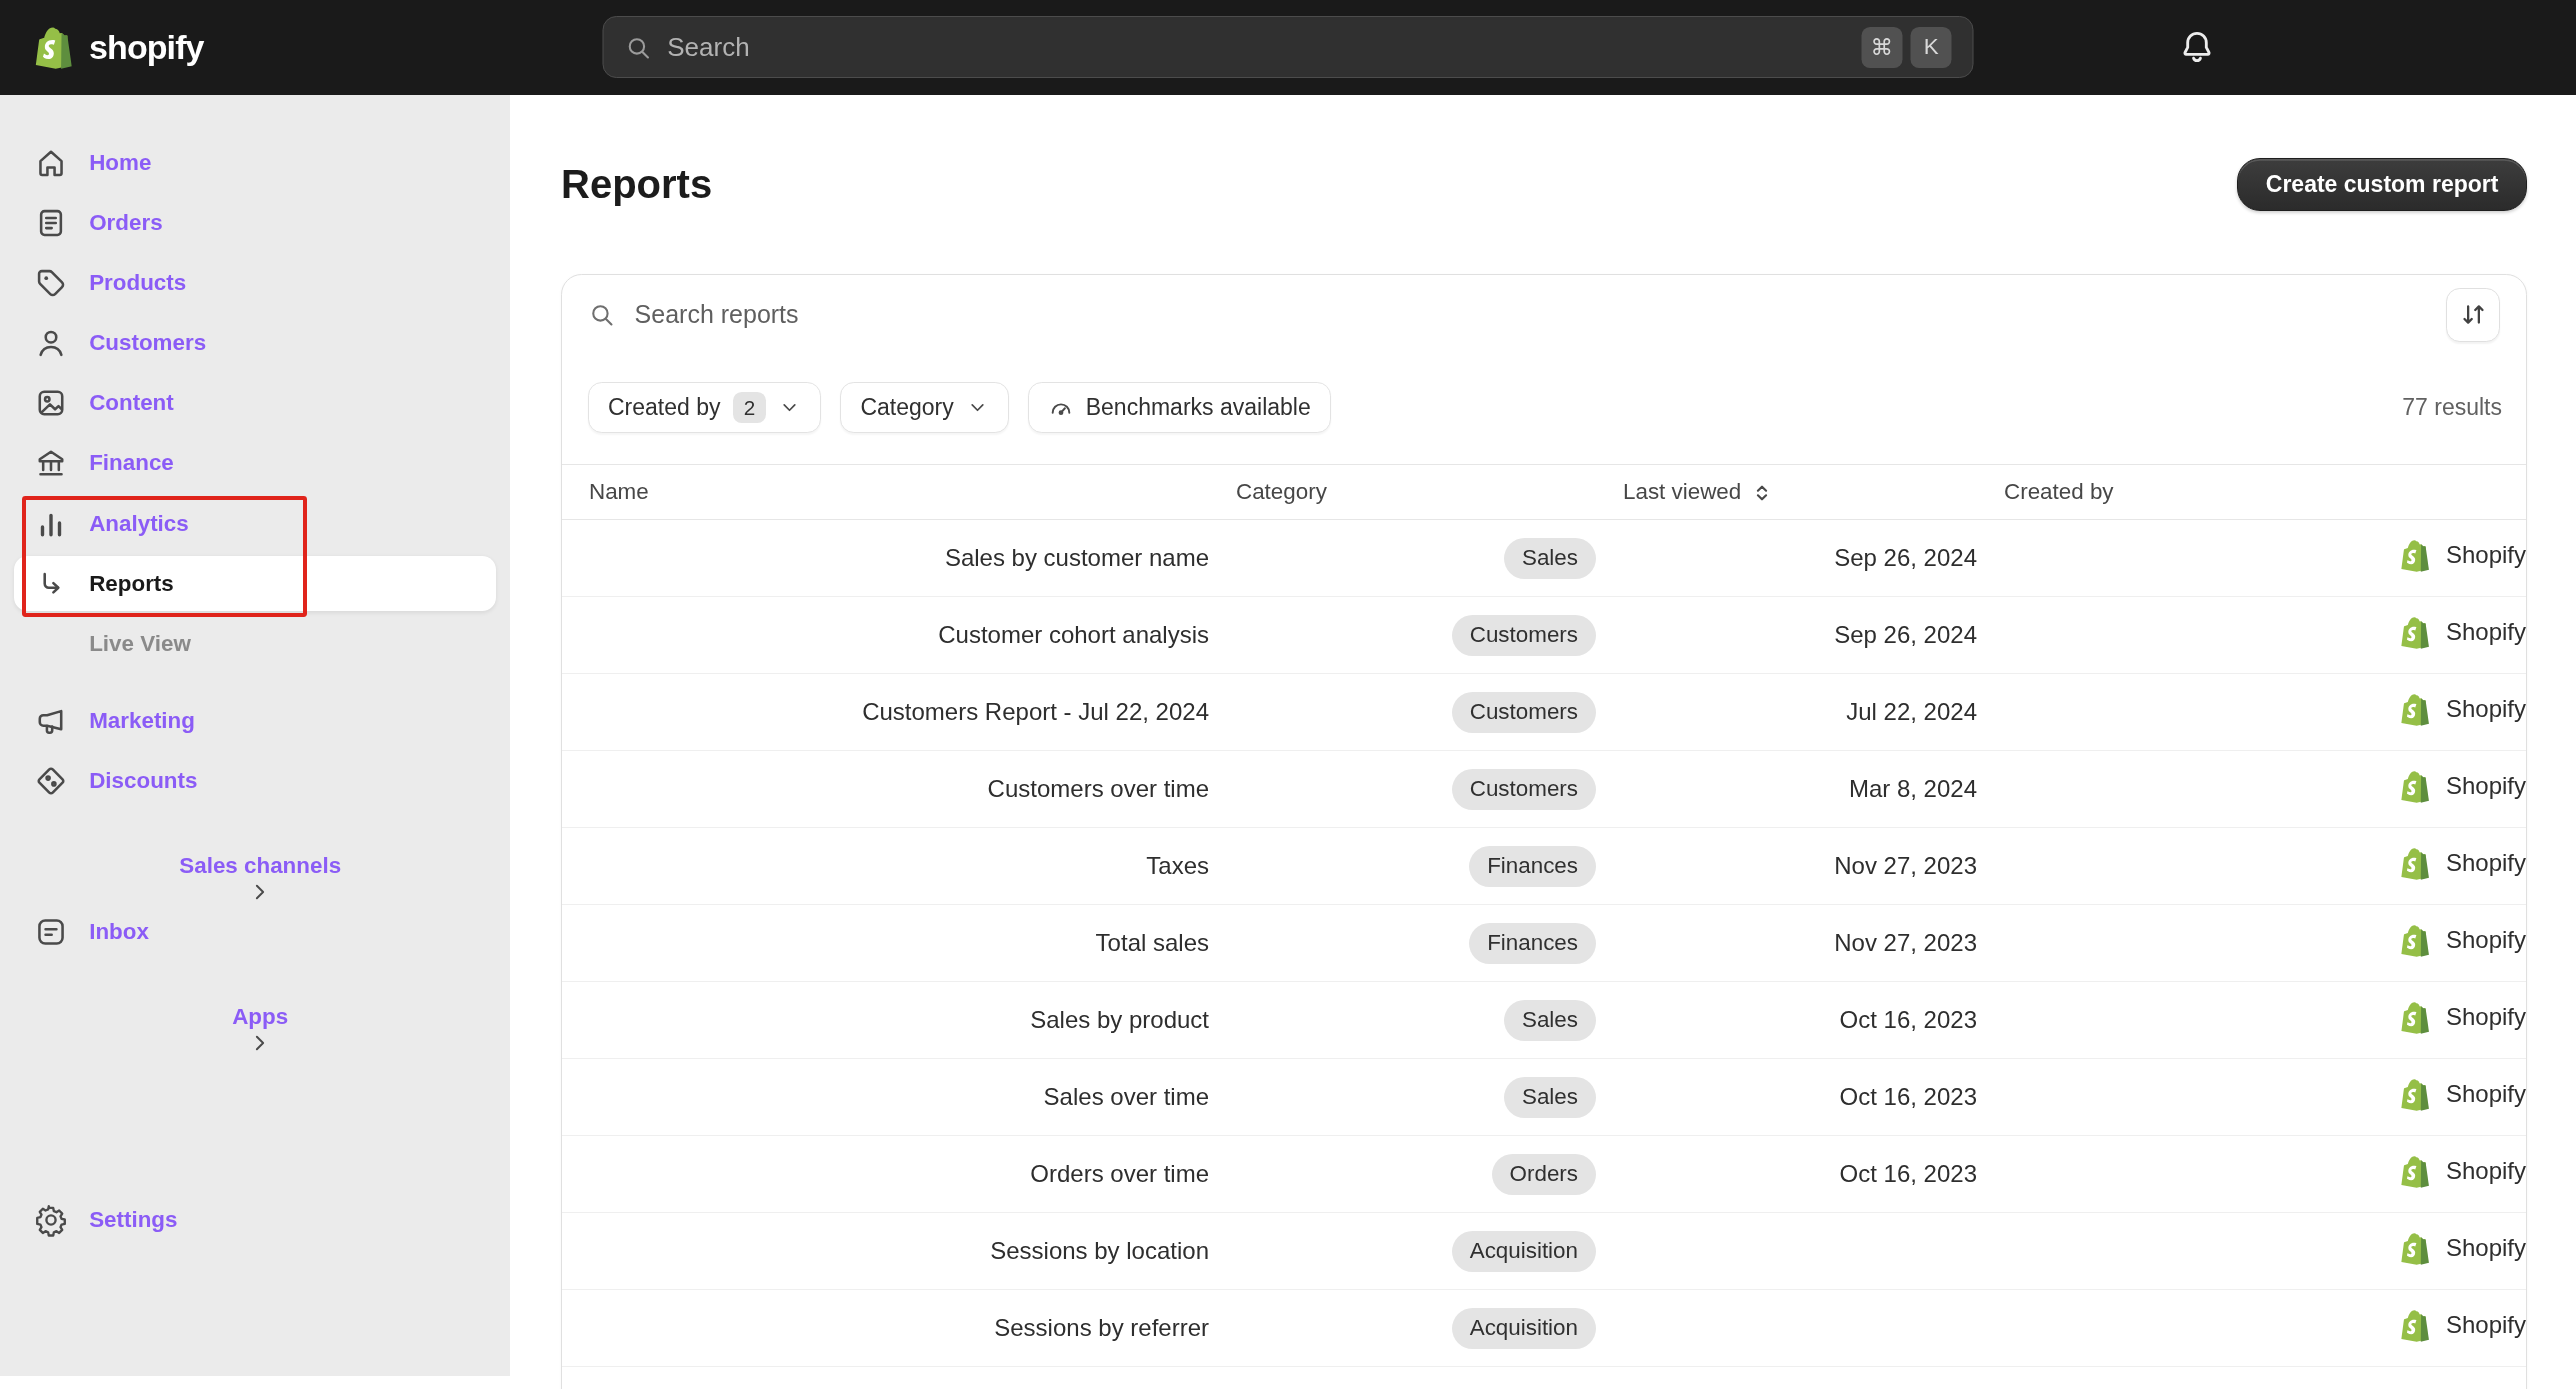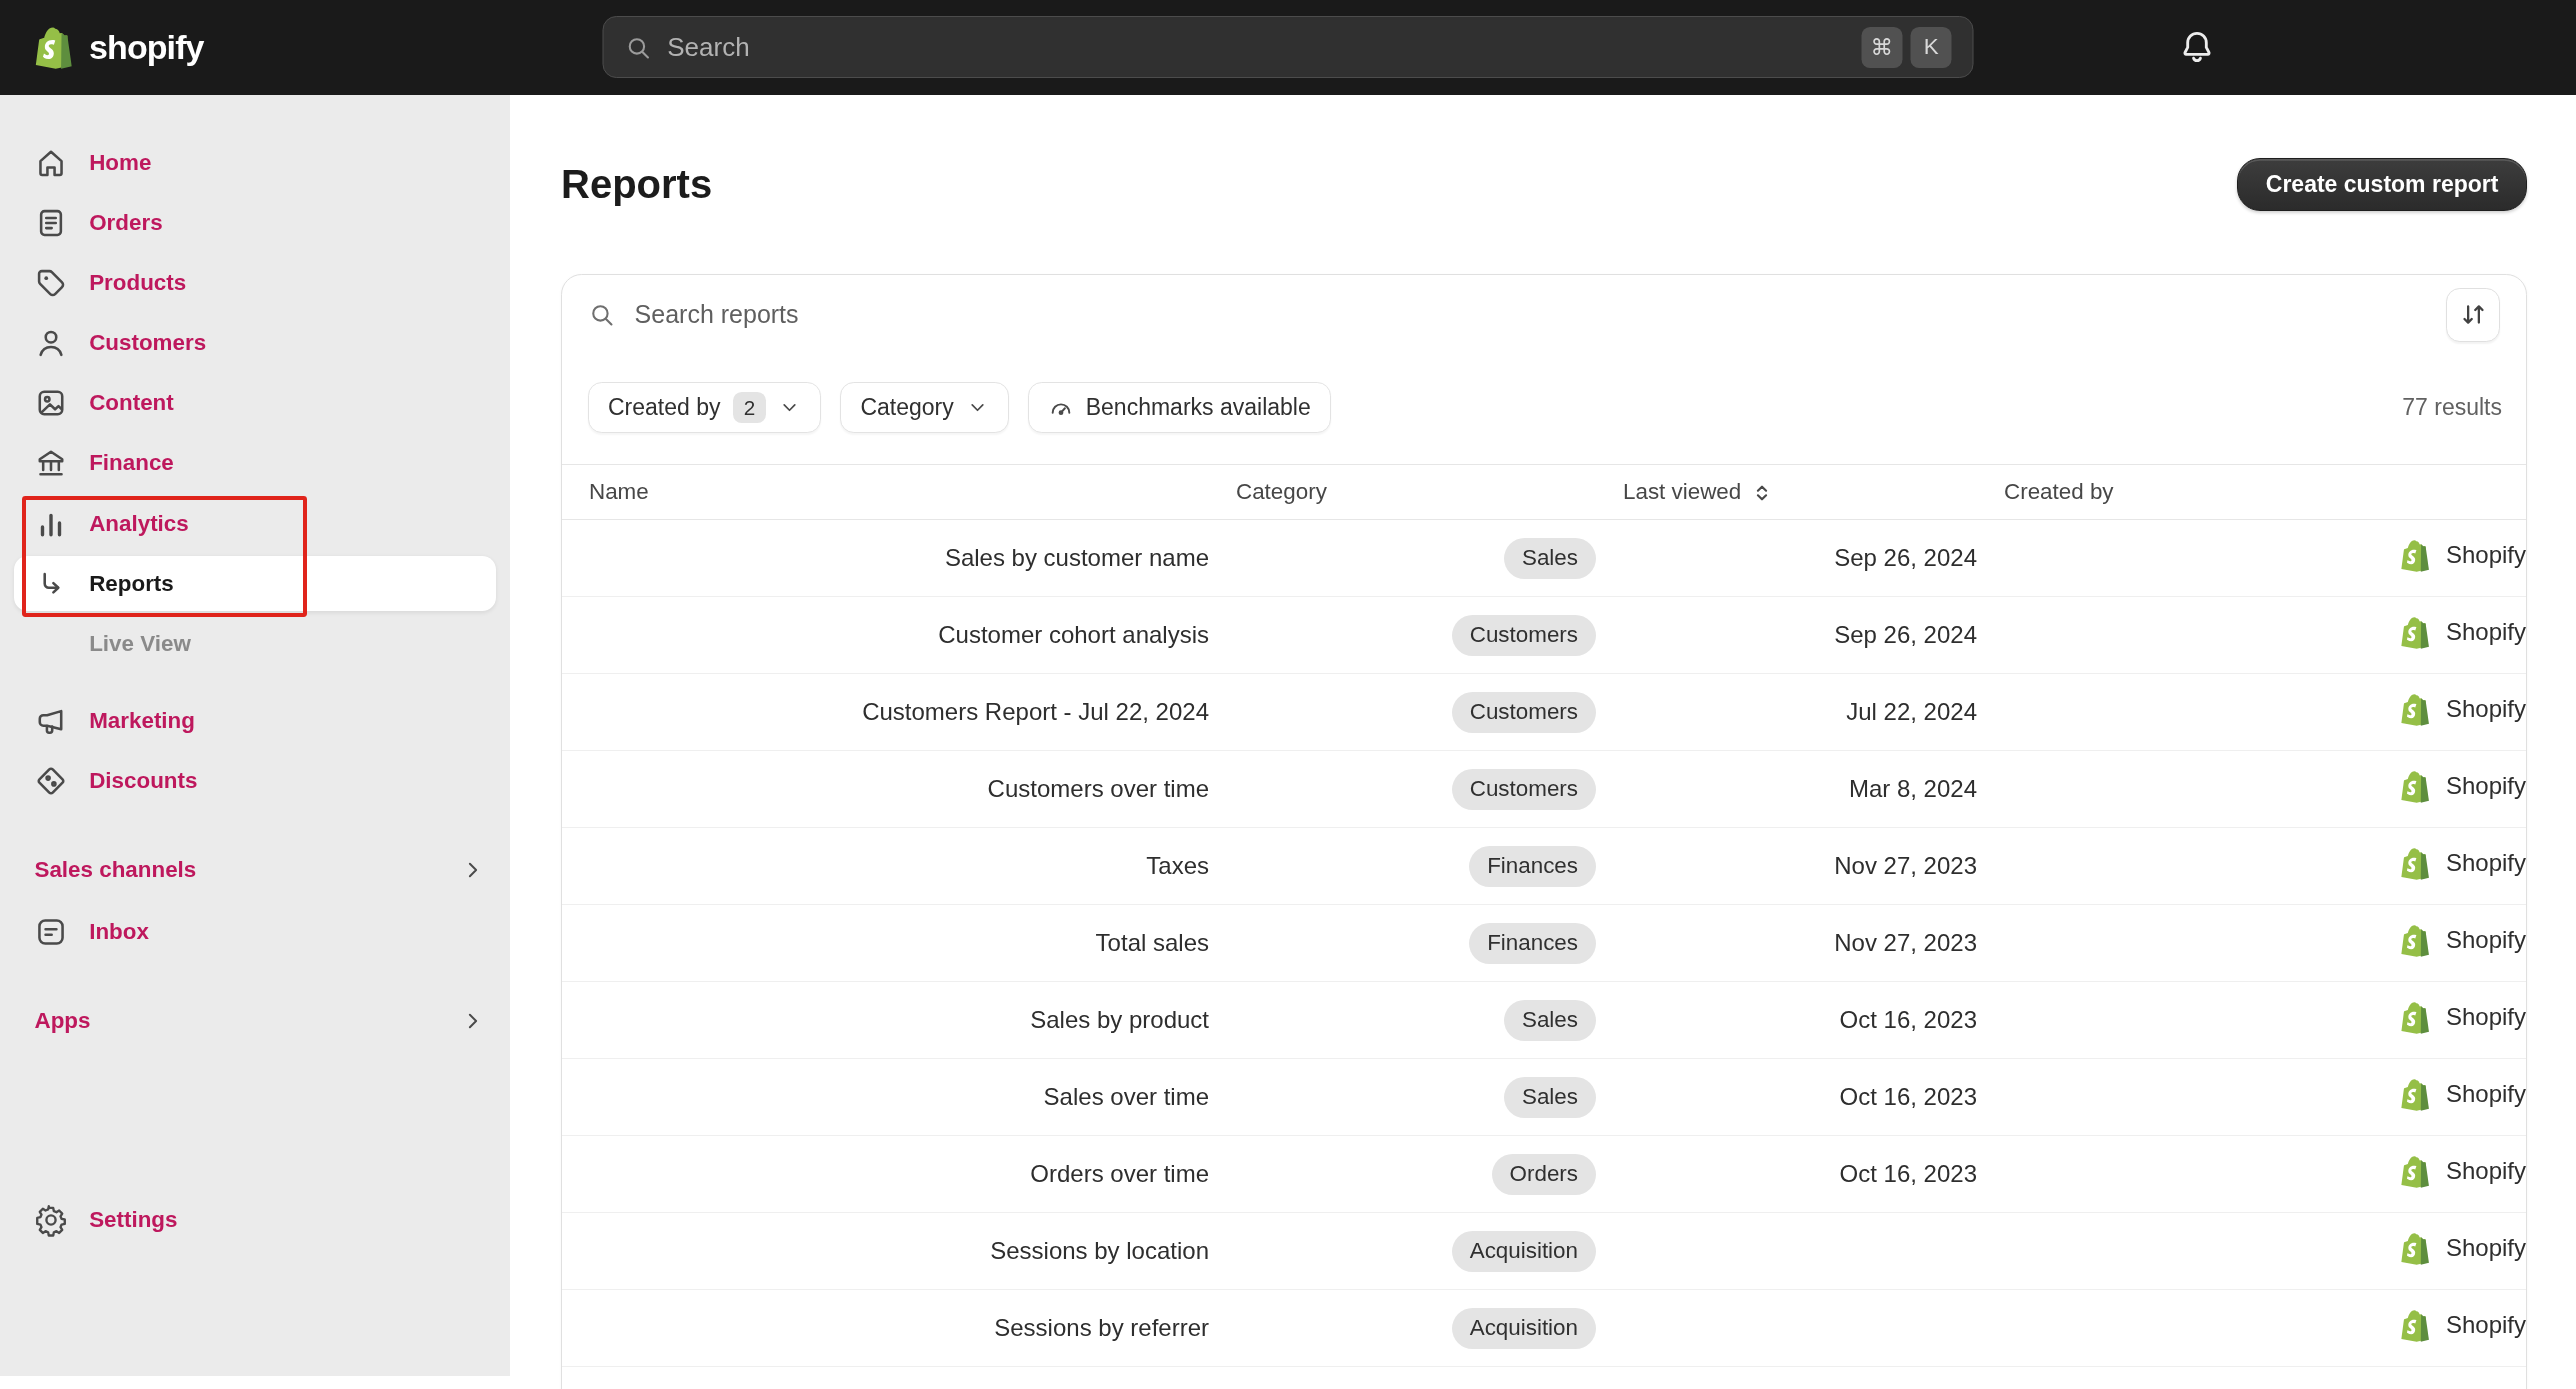--- a/index.html
+++ b/index.html
@@ -23,27 +23,27 @@
   .bell { position:absolute; left:2178px; top:28px; width:38px; height:38px; color:#ededed; cursor:pointer; display:inline-flex; }
 
   
   .shell { flex:1; display:flex; min-height:0; }
 
   
   .sidebar { width:510px; flex:none; background:#ebebeb; position:relative; padding-top:40px; }
   .nav-item { height:55px; margin:0 13.8px 5.2px; border-radius:13.8px; display:flex; align-items:center;
     padding:0 12px 0 20.7px; gap:20.7px; cursor:pointer; }
   .nav-icon { width:34px; height:34px; flex:none; color:#4a4a4a; display:inline-flex; }
-  .nav-label { font-size:22.4px; font-weight:600; color:#be185d; white-space:nowrap; }
+  .nav-label { font-size:22.4px; font-weight:600; color:#8b5cf6; white-space:nowrap; }
   .nav-item.active { background:#fff; box-shadow:0 1.7px 4.3px rgba(0,0,0,.08); }
   .nav-item.active .nav-label { font-weight:700; color:#1a1a1a; }
   .nav-item.muted .nav-label { color:#8a8a8a; }
   .nav-item.gap-before { margin-top:21.5px; }
   .nav-section { height:34px; margin:45px 13.8px 17px; display:flex; align-items:center; justify-content:space-between;
-    padding:0 10.3px 0 20.7px; cursor:pointer; }
+    padding:0 10.3px 0 20.7px; cursor:pointer;flex-direction:column; }
   .nav-section .nav-label { font-weight:700; }
   .section-chevron { width:26px; height:26px; color:#4a4a4a; display:inline-flex; }
   .settings-item { position:absolute; left:13.8px; right:13.8px; bottom:129px; margin:0; }
   .annotation-box { position:absolute; left:21.5px; top:401px; width:285px; height:121px;
     border:4.3px solid #e0241b; border-radius:3.4px; pointer-events:none; z-index:5; }
 
   
   .main { flex:1; background:#fff; padding:0 49px 0 51px; min-width:0; }
   .page-header { margin-top:63px; display:flex; align-items:center; justify-content:space-between; height:53px; }
   .page-title { font-size:40px; font-weight:700; color:#1c1c1c; }

